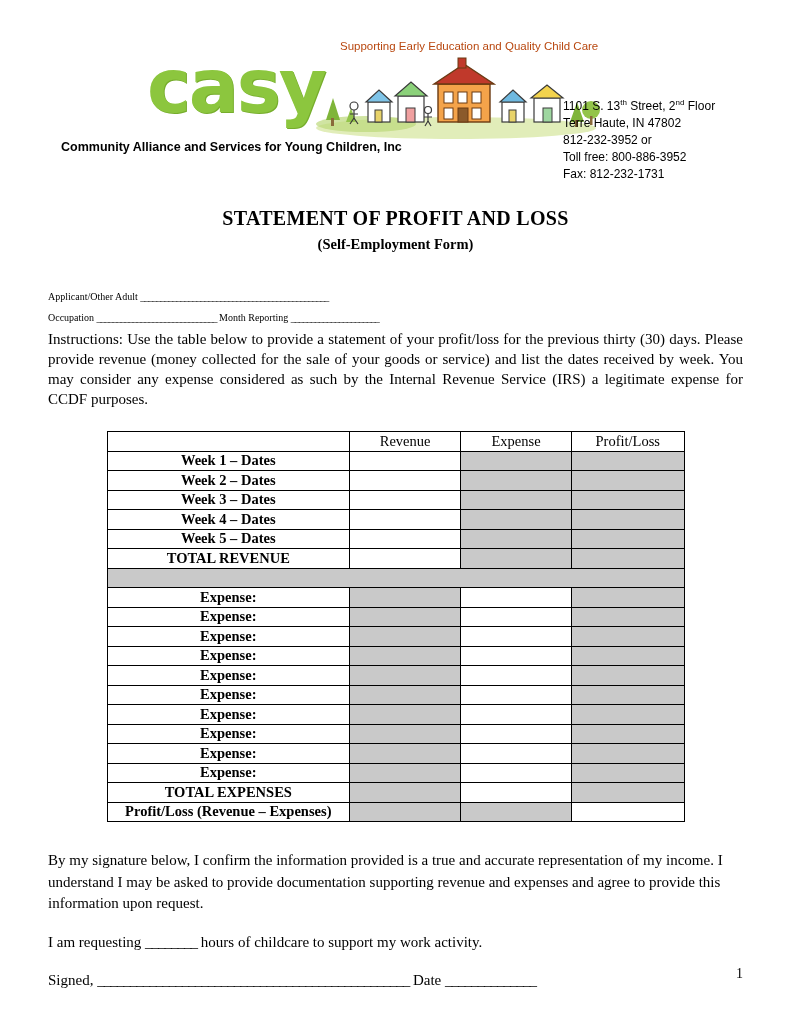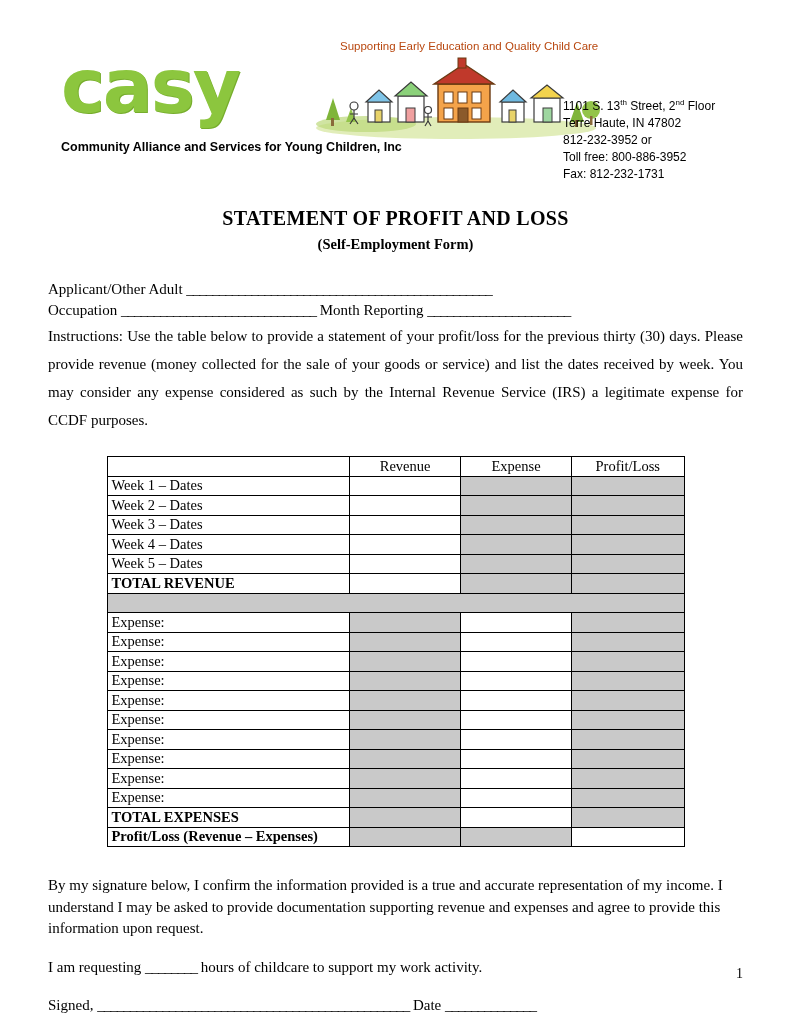--- a/index.html
+++ b/index.html
@@ -32,24 +32,25 @@
     position: absolute;
     left: 292px;
     top: 12px;
     font-family: "Liberation Sans", sans-serif;
     font-size: 11.5px;
     color: #b8470f;
     white-space: nowrap;
   }
   .logo-wrap {
     position: absolute;
-    left: 13px;
+    left: 7px;
     top: 18px;
     width: 270px;
     height: 90px;
+    text-align: right;
   }
   .logo-text {
     font-family: "DejaVu Sans", sans-serif;
     font-size: 74px;
     font-weight: bold;
     color: #8cc63e;
     letter-spacing: -2px;
     line-height: 80px;
     margin: 0;
     padding: 0;
@@ -94,52 +95,52 @@
   }
   .subtitle {
     text-align: center;
     font-size: 14.5px;
     font-weight: bold;
     margin-top: 6px;
   }
 
   
   .fields {
-    margin-top: 26px;
-    font-size: 15px;
+    margin-top: 33px;
+    font-size: 10px;
     line-height: 21px;
   }
   .fieldline { white-space: nowrap; }
   .rule { letter-spacing: -1px; }
 
   .instructions {
     margin-top: 1px;
     font-size: 15px;
-    line-height: 28px;
+    line-height: 20px;
     text-align: justify;
   }
 
   
   table.pl {
     border-collapse: collapse;
     margin: 22px auto 0 auto;
     width: 578px;
     font-size: 14.5px;
   }
   table.pl td, table.pl th {
     border: 1px solid #000;
     height: 18.5px;
     padding: 0 4px;
   }
   .col-label { width: 252px; text-align: center; }
   .col-amt { width: 108px; }
   th.col-amt { text-align: center; font-weight: normal; font-size: 14.5px; }
   .shaded { background: #c9c9c9; }
   .bold { font-weight: bold; }
-  .label-left { text-align: left; }
+  .label-left { text-align: center; font-weight: bold; }
   .sep-row td { height: 18.5px; background: #c9c9c9; }
 
   
   .footer-text {
     margin-top: 28px;
     font-size: 15px;
     line-height: 21.5px;
   }
   .footer-text p { margin: 0 0 17px 0; }
   .signed { margin-top: 6px; font-size: 15px; }

